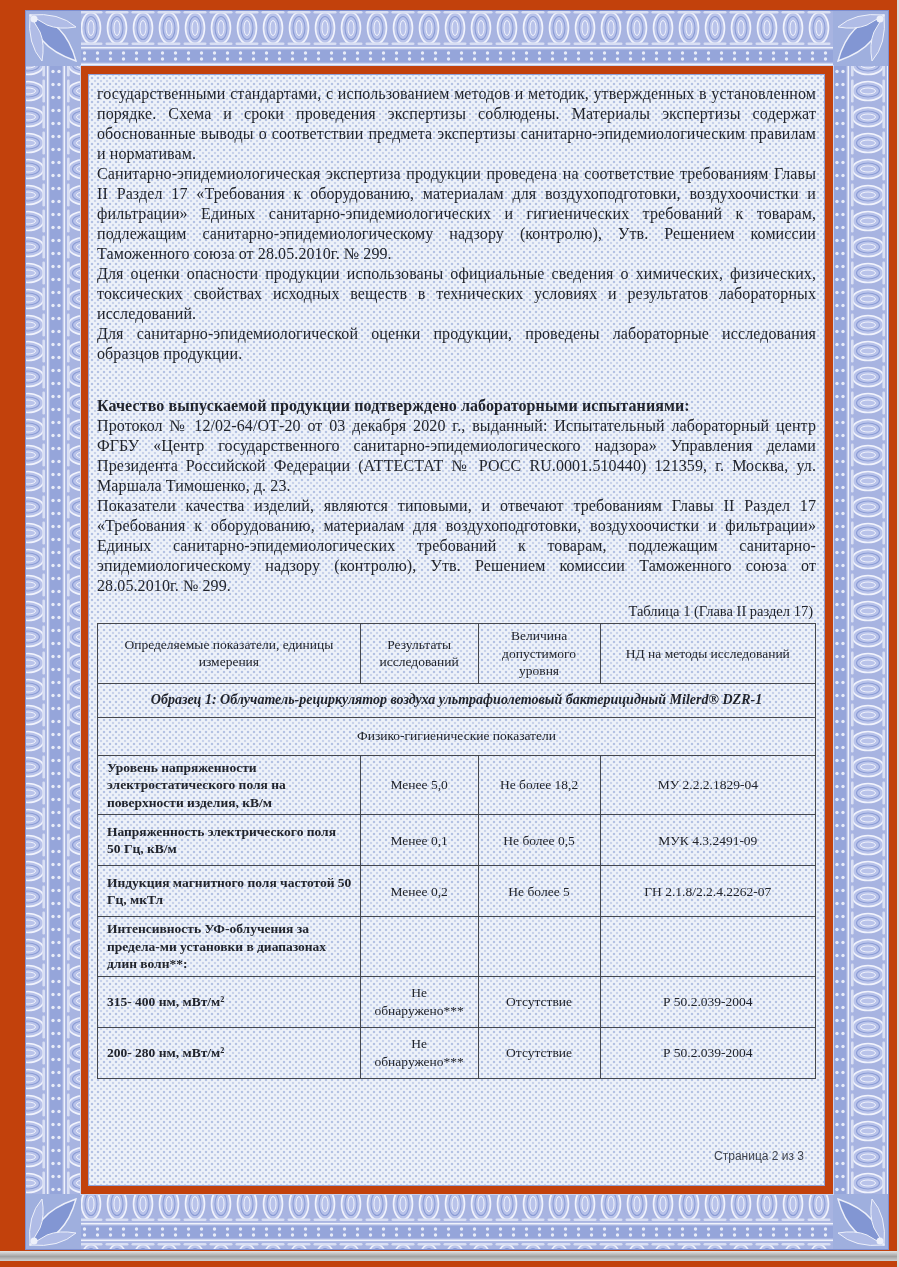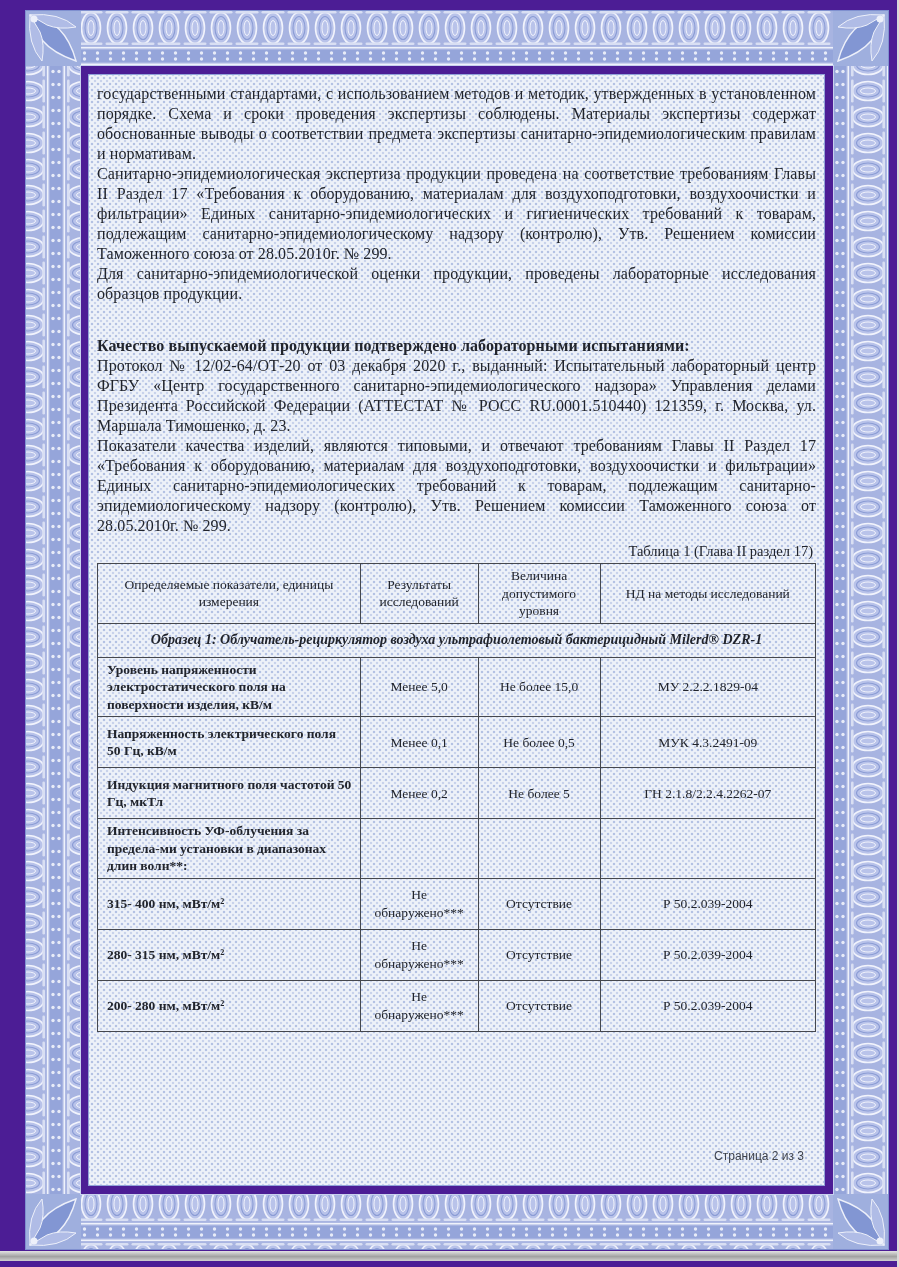--- a/index.html
+++ b/index.html
@@ -1,18 +1,18 @@
 <!DOCTYPE html>
 <html><head>
 <meta charset="utf-8">
 <style>
   * { margin:0; padding:0; box-sizing:border-box; }
   html,body { background:#ffffff; }
   body { width:899px; height:1267px; position:relative; font-family:"Liberation Serif", serif; }
-  .page { position:absolute; inset:0; width:899px; height:1267px; background:#4c1d95; overflow:hidden; }
+  .page { position:absolute; inset:0; width:899px; height:1267px; background:#c2410c; overflow:hidden; }
   svg.frame { position:absolute; left:0; top:0; }
 
   .content-box {
     position:absolute; left:88px; top:74px; width:737px; height:1112px;
     border:1px solid #91a3d8;
     background-color:#eef2f9;
     background-image:
       radial-gradient(circle, rgba(122,146,206,0.50) 0.7px, rgba(122,146,206,0) 1.7px),
       radial-gradient(circle, rgba(122,146,206,0.33) 0.7px, rgba(122,146,206,0) 1.7px);
     background-size:6px 6px;
@@ -122,20 +122,21 @@
 
     <rect x="25.5" y="10.5" width="863" height="1239" fill="none" stroke="#7f90cf" stroke-width="1"></rect>
     <rect x="80.5" y="65.5" width="753" height="1129" fill="none" stroke="#c7d0ee" stroke-width="1"></rect>
   </svg>
 
   <div class="content-box">
 
     <div class="paragraphs">
         <p class="para">государственными стандартами, с использованием методов и методик, утвержденных в установленном порядке. Схема и сроки проведения экспертизы соблюдены. Материалы экспертизы содержат обоснованные выводы о соответствии предмета экспертизы санитарно-эпидемиологическим правилам и нормативам.</p>
         <p class="para">Санитарно-эпидемиологическая экспертиза продукции проведена на соответствие требованиям Главы II Раздел 17 «Требования к оборудованию, материалам для воздухоподготовки, воздухоочистки и фильтрации» Единых санитарно-эпидемиологических и гигиенических требований к товарам, подлежащим санитарно-эпидемиологическому надзору (контролю), Утв. Решением комиссии Таможенного союза от 28.05.2010г. № 299.</p>
+        <p class="para">Для оценки опасности продукции использованы официальные сведения о химических, физических, токсических свойствах исходных веществ в технических условиях и результатов лабораторных исследований.</p>
         <p class="para">Для санитарно-эпидемиологической оценки продукции, проведены лабораторные исследования образцов продукции.</p>
         <p class="para bold">Качество выпускаемой продукции подтверждено лабораторными испытаниями:</p>
         <p class="para">Протокол № 12/02-64/ОТ-20 от 03 декабря 2020 г., выданный: Испытательный лабораторный центр ФГБУ «Центр государственного санитарно-эпидемиологического надзора» Управления делами Президента Российской Федерации (АТТЕСТАТ № РОСС RU.0001.510440) 121359, г. Москва, ул. Маршала Тимошенко, д. 23.</p>
         <p class="para">Показатели качества изделий, являются типовыми, и отвечают требованиям Главы II Раздел 17 «Требования к оборудованию, материалам для воздухоподготовки, воздухоочистки и фильтрации» Единых санитарно-эпидемиологических требований к товарам, подлежащим санитарно-эпидемиологическому надзору (контролю), Утв. Решением комиссии Таможенного союза от 28.05.2010г. № 299.</p>
       </div>
 
     <div class="tcap">Таблица 1 (Глава II раздел 17)</div>
 
     <table class="results">
       <colgroup>
@@ -149,25 +150,28 @@
           <th>Определяемые показатели, единицы измерения</th>
           <th>Результаты исследований</th>
           <th>Величина допустимого уровня</th>
           <th>НД на методы исследований</th>
         </tr>
       </thead>
       <tbody>
         <tr class="sample">
           <td colspan="4">Образец 1: Облучатель-рециркулятор воздуха ультрафиолетовый бактерицидный Milerd® DZR-1</td>
         </tr>
+        <tr class="section">
+          <td colspan="4">Физико-гигиенические показатели</td>
+        </tr>
 
   <tr class="data">
     <td class="c1">Уровень напряженности электростатического поля на поверхности изделия, кВ/м</td>
     <td class="c2">Менее 5,0</td>
-    <td class="c3">Не более 15,0</td>
+    <td class="c3">Не более 18,2</td>
     <td class="c4">МУ 2.2.2.1829-04</td>
   </tr>
 
   <tr class="data">
     <td class="c1">Напряженность электрического поля 50 Гц, кВ/м</td>
     <td class="c2">Менее 0,1</td>
     <td class="c3">Не более 0,5</td>
     <td class="c4">МУК 4.3.2491-09</td>
   </tr>
 
@@ -185,26 +189,20 @@
     <td class="c4"></td>
   </tr>
 
   <tr class="data">
     <td class="c1">315- 400 нм, мВт/м²</td>
     <td class="c2">Не обнаружено***</td>
     <td class="c3">Отсутствие</td>
     <td class="c4">Р 50.2.039-2004</td>
   </tr>
 
-  <tr class="data">
-    <td class="c1">280- 315 нм, мВт/м²</td>
-    <td class="c2">Не обнаружено***</td>
-    <td class="c3">Отсутствие</td>
-    <td class="c4">Р 50.2.039-2004</td>
-  </tr>
 
   <tr class="data">
     <td class="c1">200- 280 нм, мВт/м²</td>
     <td class="c2">Не обнаружено***</td>
     <td class="c3">Отсутствие</td>
     <td class="c4">Р 50.2.039-2004</td>
   </tr>
 </tbody>
     </table>
 

